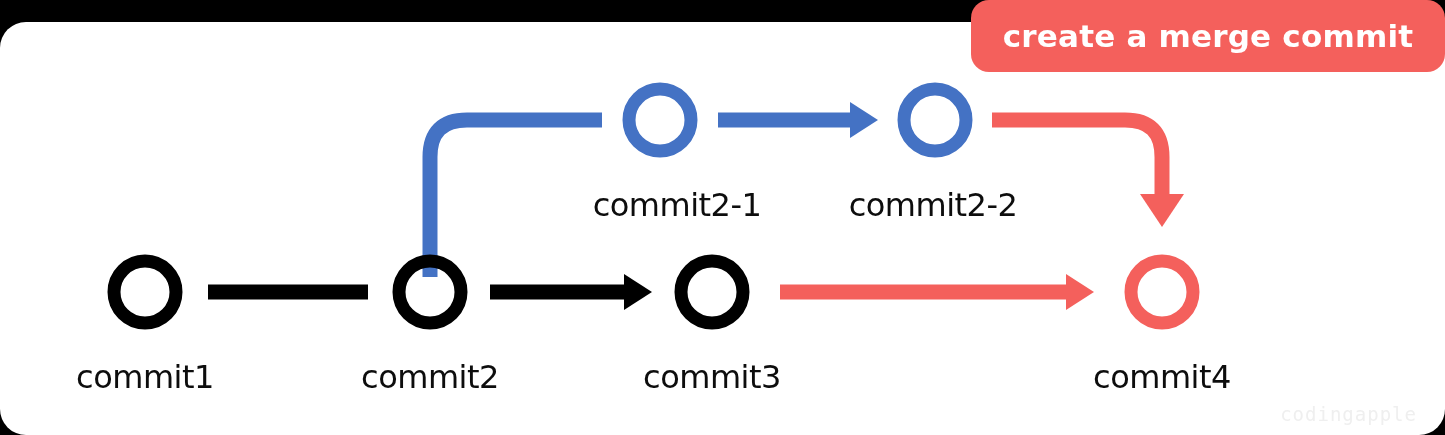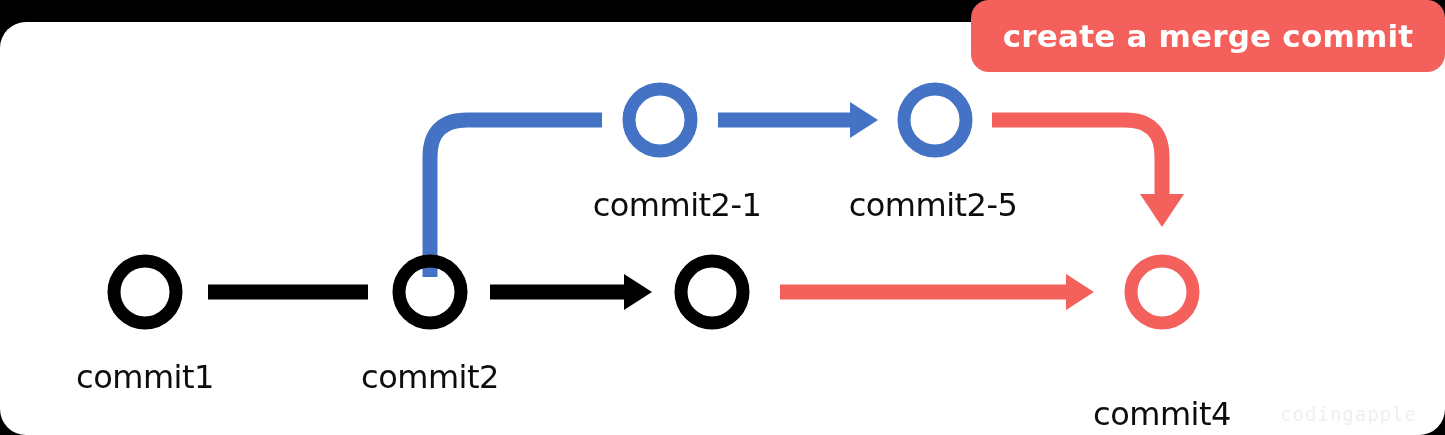--- a/index.html
+++ b/index.html
@@ -106,26 +106,27 @@
       <circle cx="712" cy="270" r="31" fill="none" stroke="#000000" stroke-width="13"></circle>
       <circle cx="660" cy="98" r="31" fill="none" stroke="#4472C4" stroke-width="13"></circle>
       <circle cx="935" cy="98" r="31" fill="none" stroke="#4472C4" stroke-width="13"></circle>
       <circle cx="1162" cy="270" r="31" fill="none" stroke="#F4605C" stroke-width="13"></circle>
     </svg>
 
     <div class="node-label" style="left:145px; top:336px;text-align:right;">commit1</div>
 
     <div class="node-label" style="left:430px; top:336px;">commit2</div>
 
+    <div class="node-label" style="left:712px; top:336px;">commit3</div>
 
     <div class="node-label" style="left:677px; top:164px;">commit2-1</div>
 
-    <div class="node-label" style="left:933px; top:164px;">commit2-5</div>
+    <div class="node-label" style="left:933px; top:164px;">commit2-2</div>
 
-    <div class="node-label" style="left:1162px; top:336px;margin-top:37px;">commit4</div>
+    <div class="node-label" style="left:1162px; top:336px;">commit4</div>
 
     <div id="watermark">codingapple</div>
   </div>
 
   <div id="badge">
     <span id="badge-text">create a merge commit</span>
   </div>
 
 </div>
 

